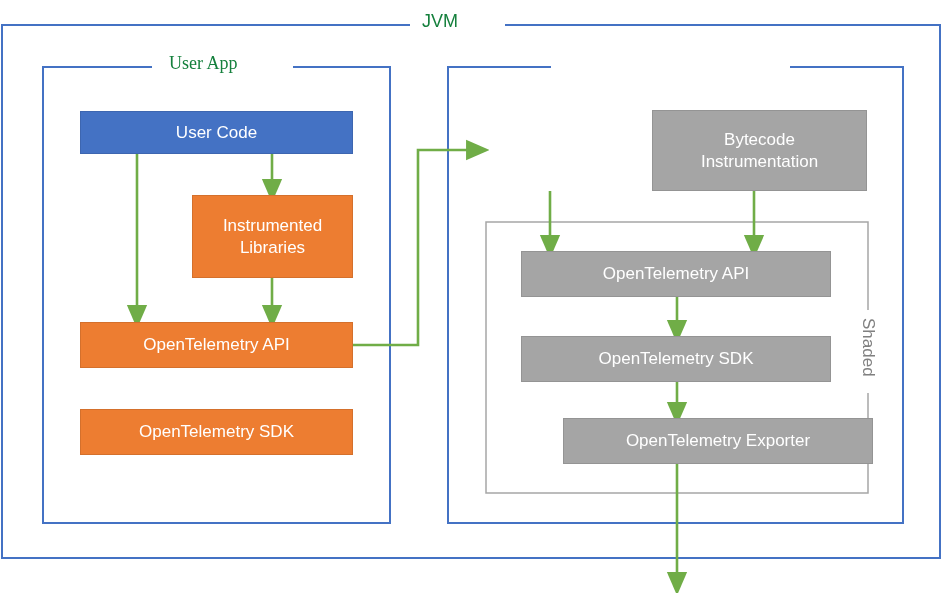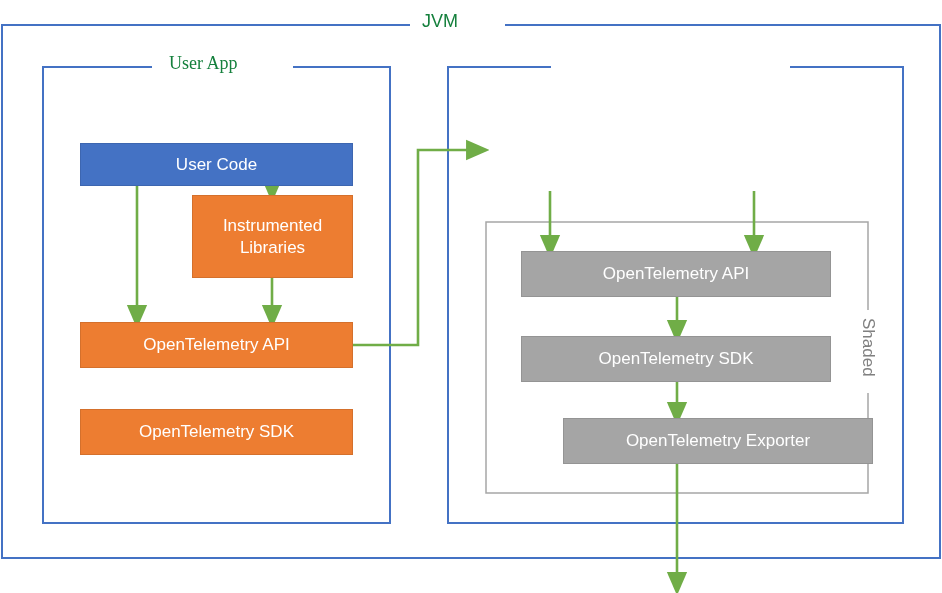--- a/index.html
+++ b/index.html
@@ -107,30 +107,32 @@
 
       <line x1="677" y1="464" x2="677" y2="583" marker-end="url(#arrowGreen)"></line>
     </g>
   </svg>
 
   <div class="group-title" style="left:422px; top:12px;">JVM</div>
   <div class="group-title" style="left:169px; top:54px;font-family:Liberation Serif, serif;">User App</div>
 
   <div class="shaded-label" style="left:877px; top:318px;">Shaded</div>
 
-  <div class="node blue" style="left:80px; top:111px; width:273px; height:43px;margin-top:32px;">User Code</div>
+  <div class="node blue" style="left:80px; top:111px; width:273px; height:43px;">User Code</div>
 
   <div class="node orange" style="left:192px; top:195px; width:161px; height:83px; white-space:pre-line;">Instrumented
 Libraries</div>
 
   <div class="node orange" style="left:80px; top:322px; width:273px; height:46px;">OpenTelemetry API</div>
 
   <div class="node orange" style="left:80px; top:409px; width:273px; height:46px;">OpenTelemetry SDK</div>
 
 
+  <div class="node gray" style="left:652px; top:110px; width:215px; height:81px; white-space:pre-line;">Bytecode
+Instrumentation</div>
 
   <div class="node gray" style="left:521px; top:251px; width:310px; height:46px;">OpenTelemetry API</div>
 
   <div class="node gray" style="left:521px; top:336px; width:310px; height:46px;">OpenTelemetry SDK</div>
 
   <div class="node gray" style="left:521px; top:418px; width:310px; height:46px;margin-left:42px;">OpenTelemetry Exporter</div>
 
 </div>
 
 </body></html>

